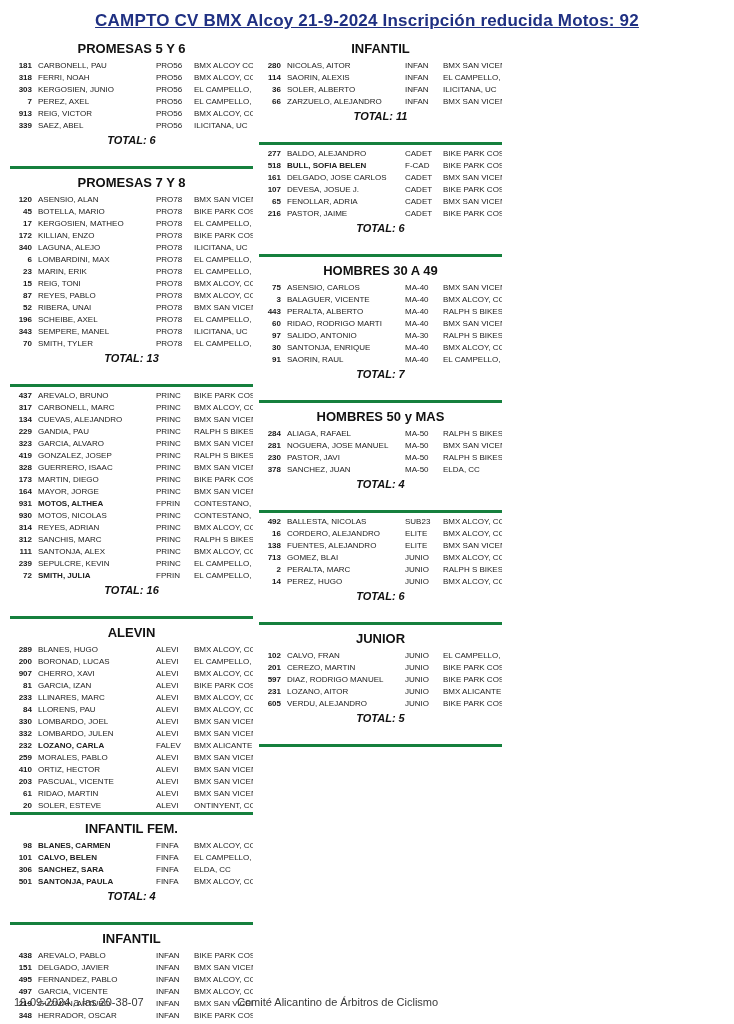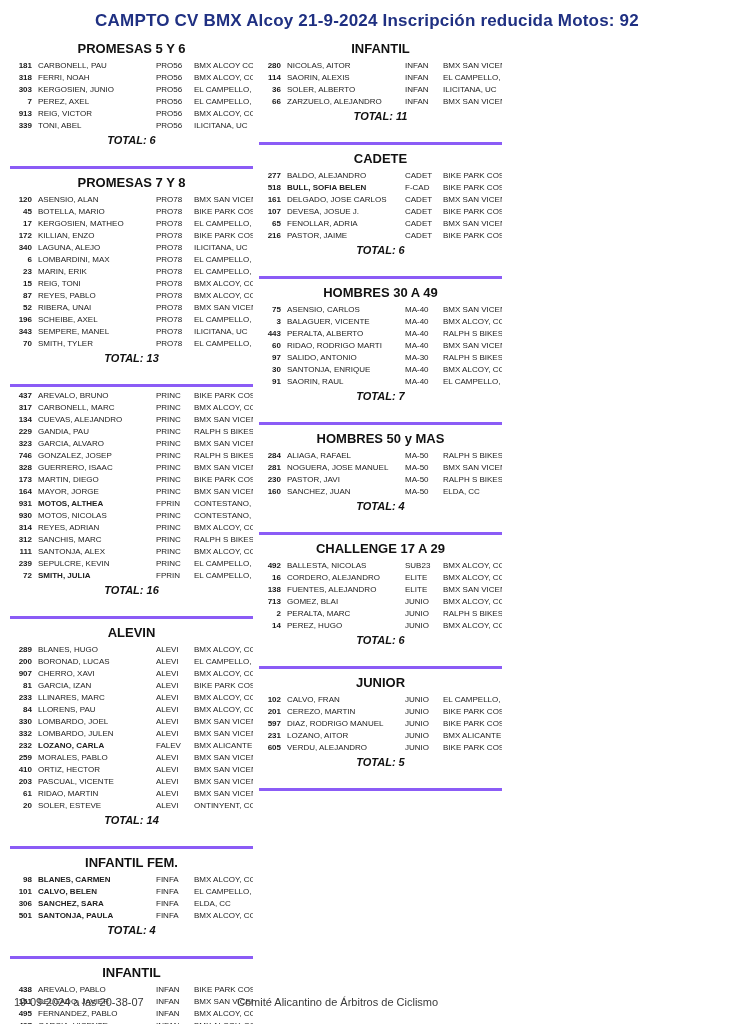--- a/index.html
+++ b/index.html
@@ -10,31 +10,32 @@
     color:#1a1a1a;
     position:relative;
     overflow:hidden;
   }
   .title {
     text-align:center;
     font-size:17px;
     font-weight:bold;
     margin:11px 0 7px 0;
     letter-spacing:0.2px;
+    text-decoration:underline;
   }
   .cols {
     display:flex;
     gap:6px;
     padding-left:10px;
     width:492px;
     align-items:flex-start;
   }
   .col { width:243px; }
   .section { margin-bottom:2px; }
-  .section.has-total { border-bottom:3px solid #8b5cf6; margin-bottom:3px; }
+  .section.has-total { border-bottom:3px solid #15803d; margin-bottom:3px; }
   .sec-title {
     text-align:center;
     font-weight:bold;
     font-size:13px;
     color:#111;
     padding:3px 0 4px 0;
   }
   .row {
     display:grid;
     grid-template-columns:22px 112px 32px 1fr;
@@ -102,21 +103,21 @@
             <span class="club">EL CAMPELLO, (</span>
           </div>
           <div class="row">
             <span class="num">913</span>
             <span class="name">REIG, VICTOR</span>
             <span class="cat">PRO56</span>
             <span class="club">BMX ALCOY, CC</span>
           </div>
           <div class="row">
             <span class="num">339</span>
-            <span class="name">TONI, ABEL</span>
+            <span class="name">SAEZ, ABEL</span>
             <span class="cat">PRO56</span>
             <span class="club">ILICITANA, UC</span>
           </div>
           <div class="total">TOTAL: 6</div>
         </section>
         <section class="section has-total">
           <div class="sec-title">PROMESAS 7 Y 8</div>
           <div class="row">
             <span class="num">120</span>
             <span class="name">ASENSIO, ALAN</span>
@@ -222,21 +223,21 @@
             <span class="cat">PRINC</span>
             <span class="club">RALPH S BIKES,</span>
           </div>
           <div class="row">
             <span class="num">323</span>
             <span class="name">GARCIA, ALVARO</span>
             <span class="cat">PRINC</span>
             <span class="club">BMX SAN VICEN</span>
           </div>
           <div class="row">
-            <span class="num">746</span>
+            <span class="num">419</span>
             <span class="name">GONZALEZ, JOSEP</span>
             <span class="cat">PRINC</span>
             <span class="club">RALPH S BIKES,</span>
           </div>
           <div class="row">
             <span class="num">328</span>
             <span class="name">GUERRERO, ISAAC</span>
             <span class="cat">PRINC</span>
             <span class="club">BMX SAN VICEN</span>
           </div>
@@ -375,21 +376,20 @@
             <span class="name">RIDAO, MARTIN</span>
             <span class="cat">ALEVI</span>
             <span class="club">BMX SAN VICEN</span>
           </div>
           <div class="row">
             <span class="num">20</span>
             <span class="name">SOLER, ESTEVE</span>
             <span class="cat">ALEVI</span>
             <span class="club">ONTINYENT, CC</span>
           </div>
-          <div class="total">TOTAL: 14</div>
         </section>
         <section class="section has-total">
           <div class="sec-title">INFANTIL FEM.</div>
           <div class="row fem">
             <span class="num">98</span>
             <span class="name">BLANES, CARMEN</span>
             <span class="cat">FINFA</span>
             <span class="club">BMX ALCOY, CC</span>
           </div>
           <div class="row fem">
@@ -481,21 +481,20 @@
           </div>
           <div class="row">
             <span class="num">66</span>
             <span class="name">ZARZUELO, ALEJANDRO</span>
             <span class="cat">INFAN</span>
             <span class="club">BMX SAN VICEN</span>
           </div>
           <div class="total">TOTAL: 11</div>
         </section>
         <section class="section has-total">
-          <div class="sec-title">CADETE</div>
           <div class="row">
             <span class="num">277</span>
             <span class="name">BALDO, ALEJANDRO</span>
             <span class="cat">CADET</span>
             <span class="club">BIKE PARK COST</span>
           </div>
           <div class="row fem">
             <span class="num">518</span>
             <span class="name">BULL, SOFIA BELEN</span>
             <span class="cat">F-CAD</span>
@@ -587,29 +586,28 @@
             <span class="cat">MA-50</span>
             <span class="club">BMX SAN VICEN</span>
           </div>
           <div class="row">
             <span class="num">230</span>
             <span class="name">PASTOR, JAVI</span>
             <span class="cat">MA-50</span>
             <span class="club">RALPH S BIKES,</span>
           </div>
           <div class="row">
-            <span class="num">160</span>
+            <span class="num">378</span>
             <span class="name">SANCHEZ, JUAN</span>
             <span class="cat">MA-50</span>
             <span class="club">ELDA, CC</span>
           </div>
           <div class="total">TOTAL: 4</div>
         </section>
         <section class="section has-total">
-          <div class="sec-title">CHALLENGE 17 A 29</div>
           <div class="row">
             <span class="num">492</span>
             <span class="name">BALLESTA, NICOLAS</span>
             <span class="cat">SUB23</span>
             <span class="club">BMX ALCOY, CC</span>
           </div>
           <div class="row">
             <span class="num">16</span>
             <span class="name">CORDERO, ALEJANDRO</span>
             <span class="cat">ELITE</span>

